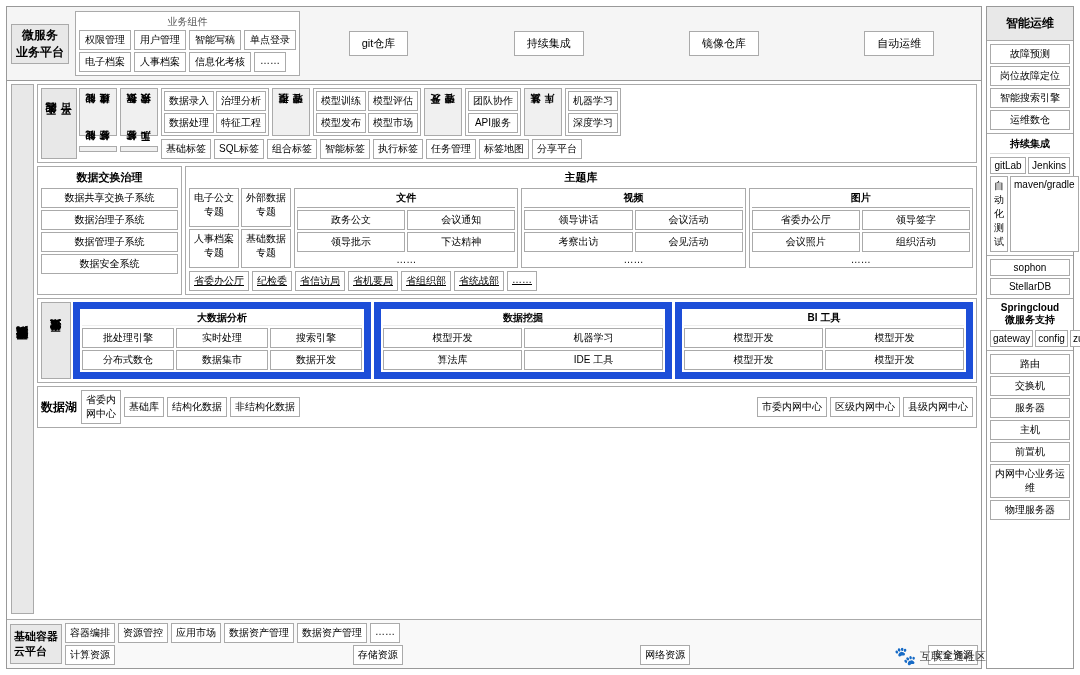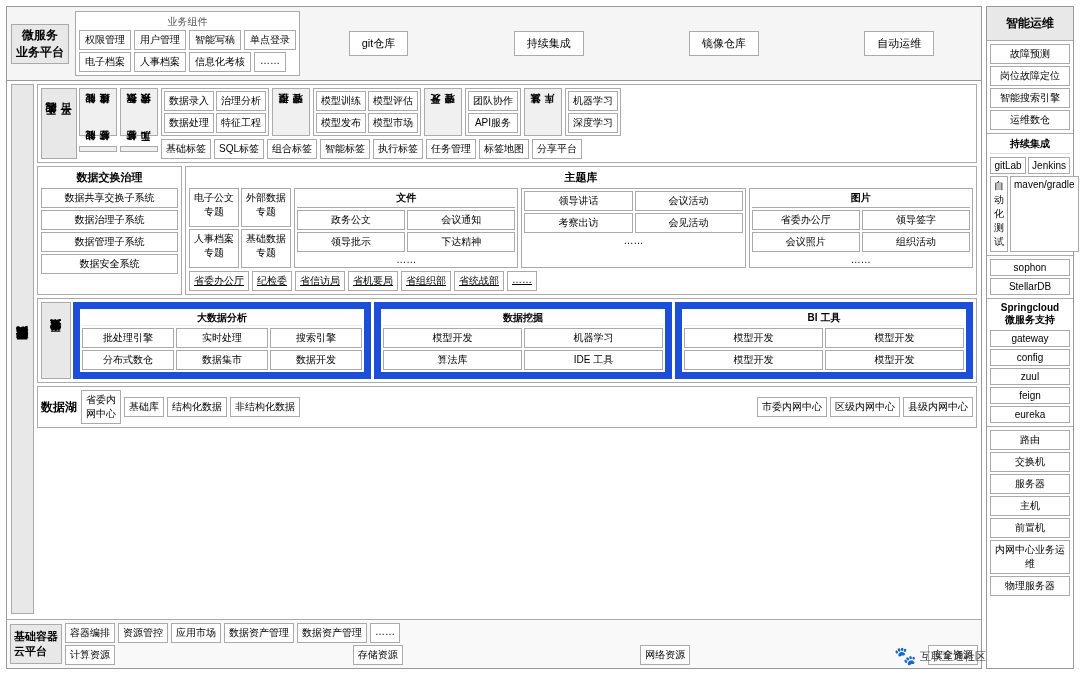--- a/index.html
+++ b/index.html
@@ -362,21 +362,21 @@
       border-bottom: 1px solid #aaa;
     }
     .sc-title {
       font-weight: bold;
       font-size: 10px;
       text-align: center;
       margin-bottom: 3px;
     }
     .sc-items {
       display: flex;
-      flex-direction: column;
+      flex-direction: row;
       gap: 2px;
     }
     .sc-item {
       border: 1px solid #aaa;
       padding: 2px;
       font-size: 10px;
       text-align: center;
       background: #fff;
     }
     .right-bottom {
@@ -530,20 +530,21 @@
                     </div>
                     <div class="tl-sub-row">
                       <div class="cell" style="flex:1;">领导批示</div>
                       <div class="cell" style="flex:1;">下达精神</div>
                     </div>
                     <div style="text-align:center; font-size:10px;">……</div>
                   </div>
                 </div>
 
                 <div class="tl-section">
+                  <div class="tl-section-title">视频</div>
                   <div class="tl-section-items">
                     <div class="tl-sub-row">
                       <div class="cell" style="flex:1;">领导讲话</div>
                       <div class="cell" style="flex:1;">会议活动</div>
                     </div>
                     <div class="tl-sub-row">
                       <div class="cell" style="flex:1;">考察出访</div>
                       <div class="cell" style="flex:1;">会见活动</div>
                     </div>
                     <div style="text-align:center; font-size:10px;">……</div>

